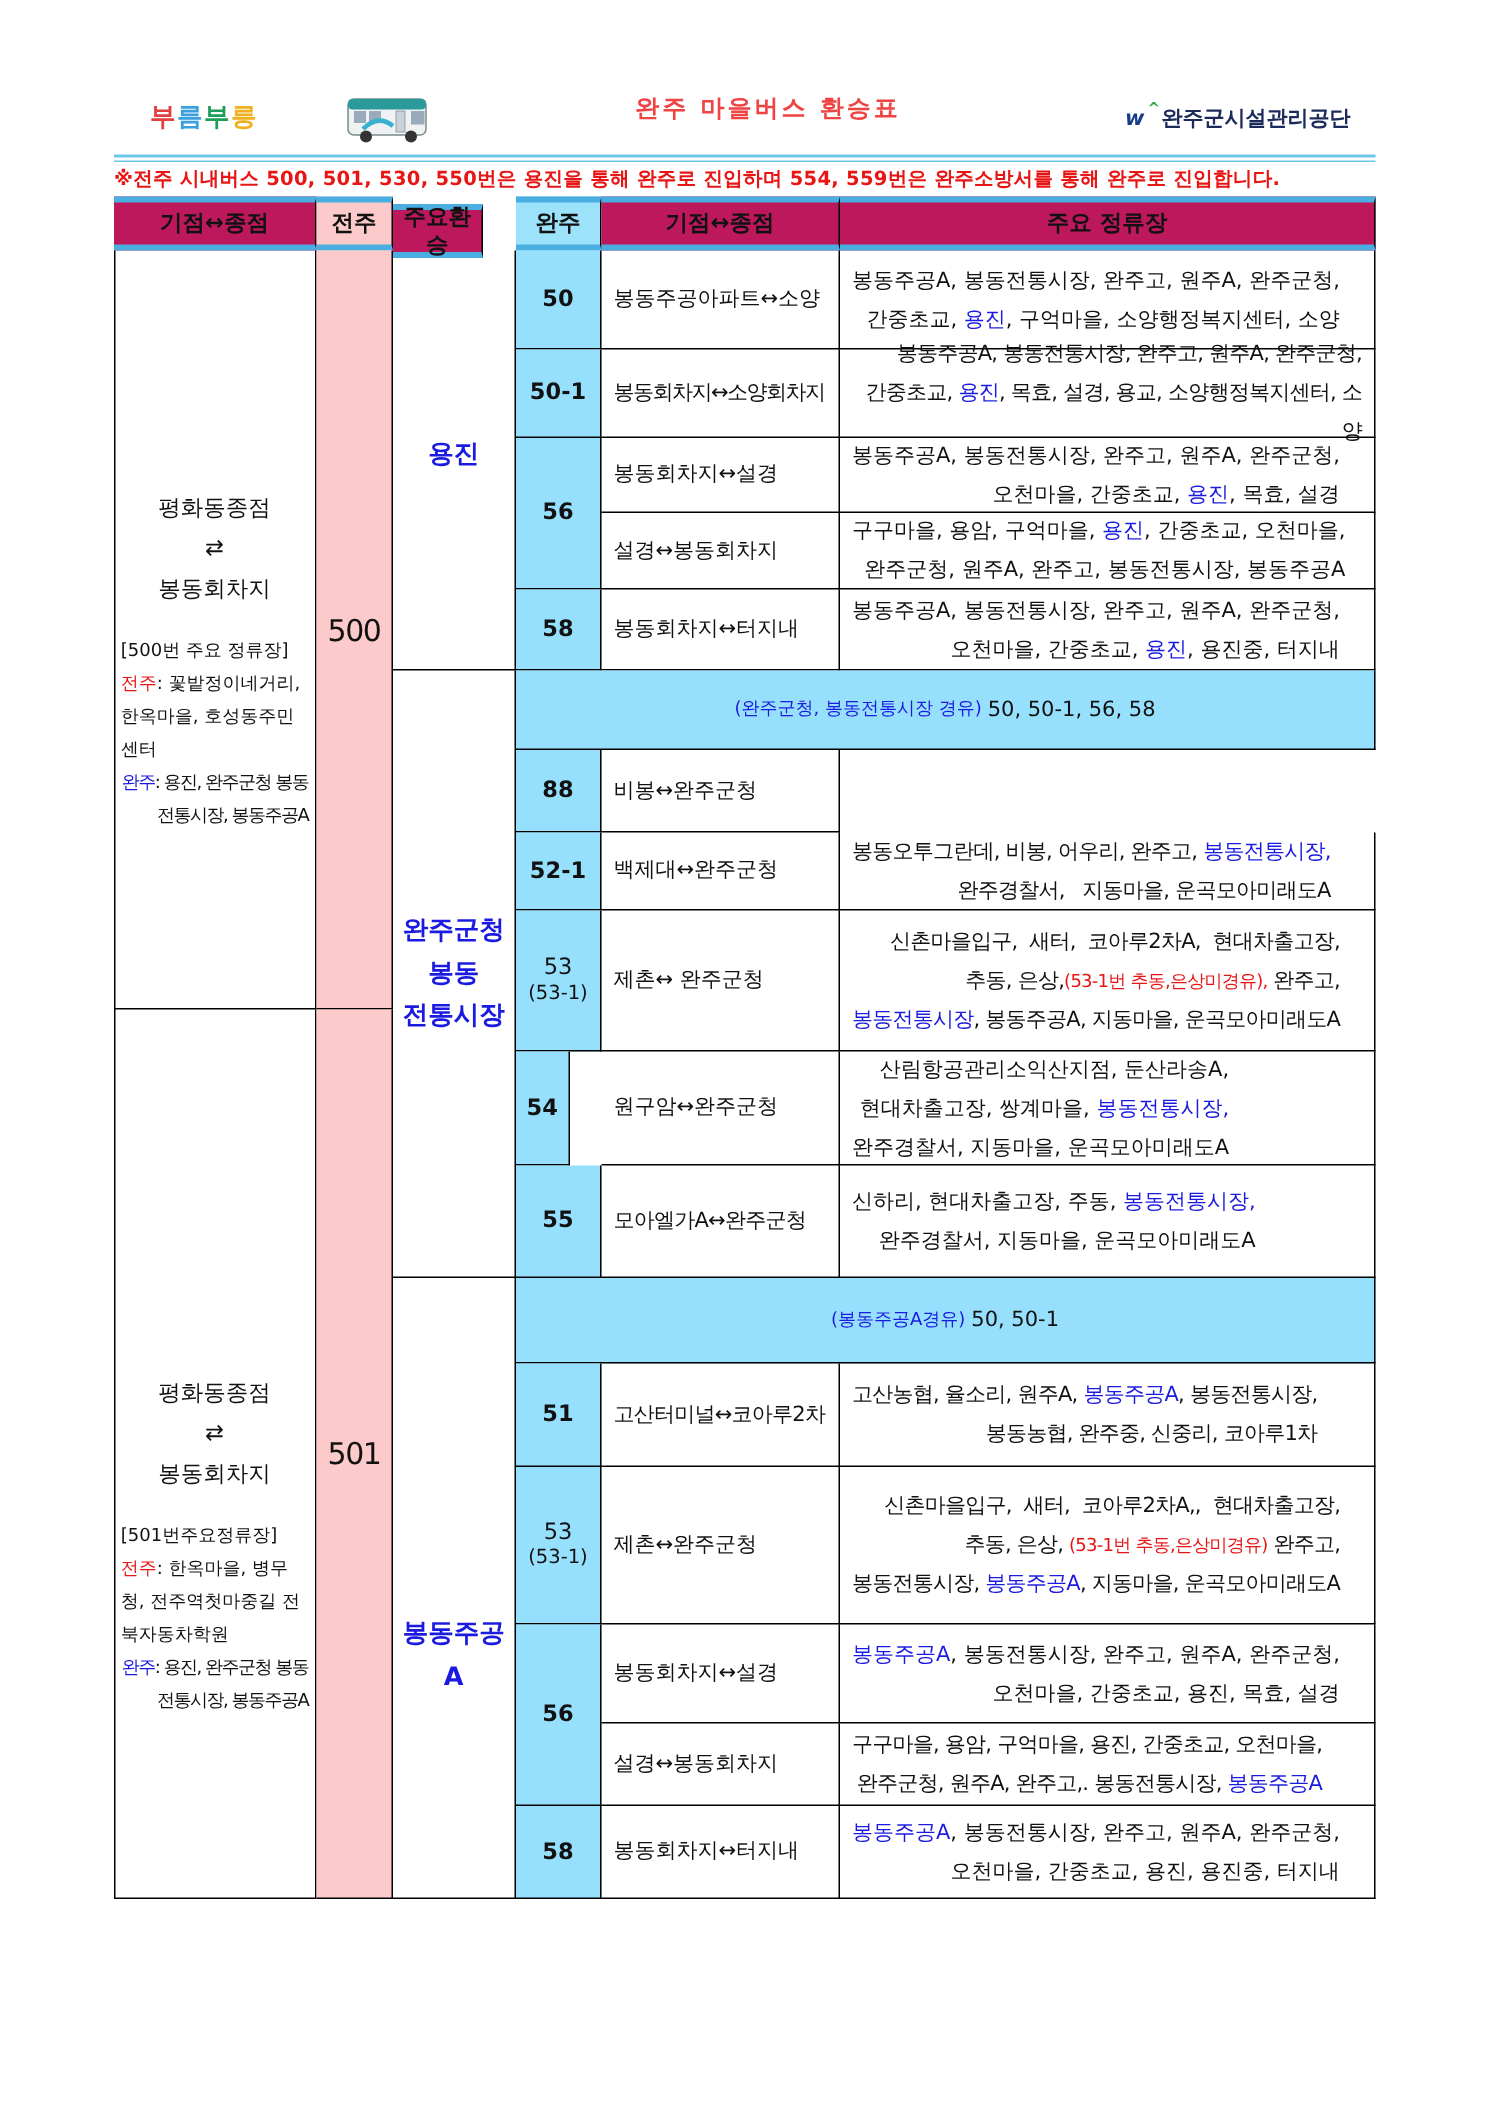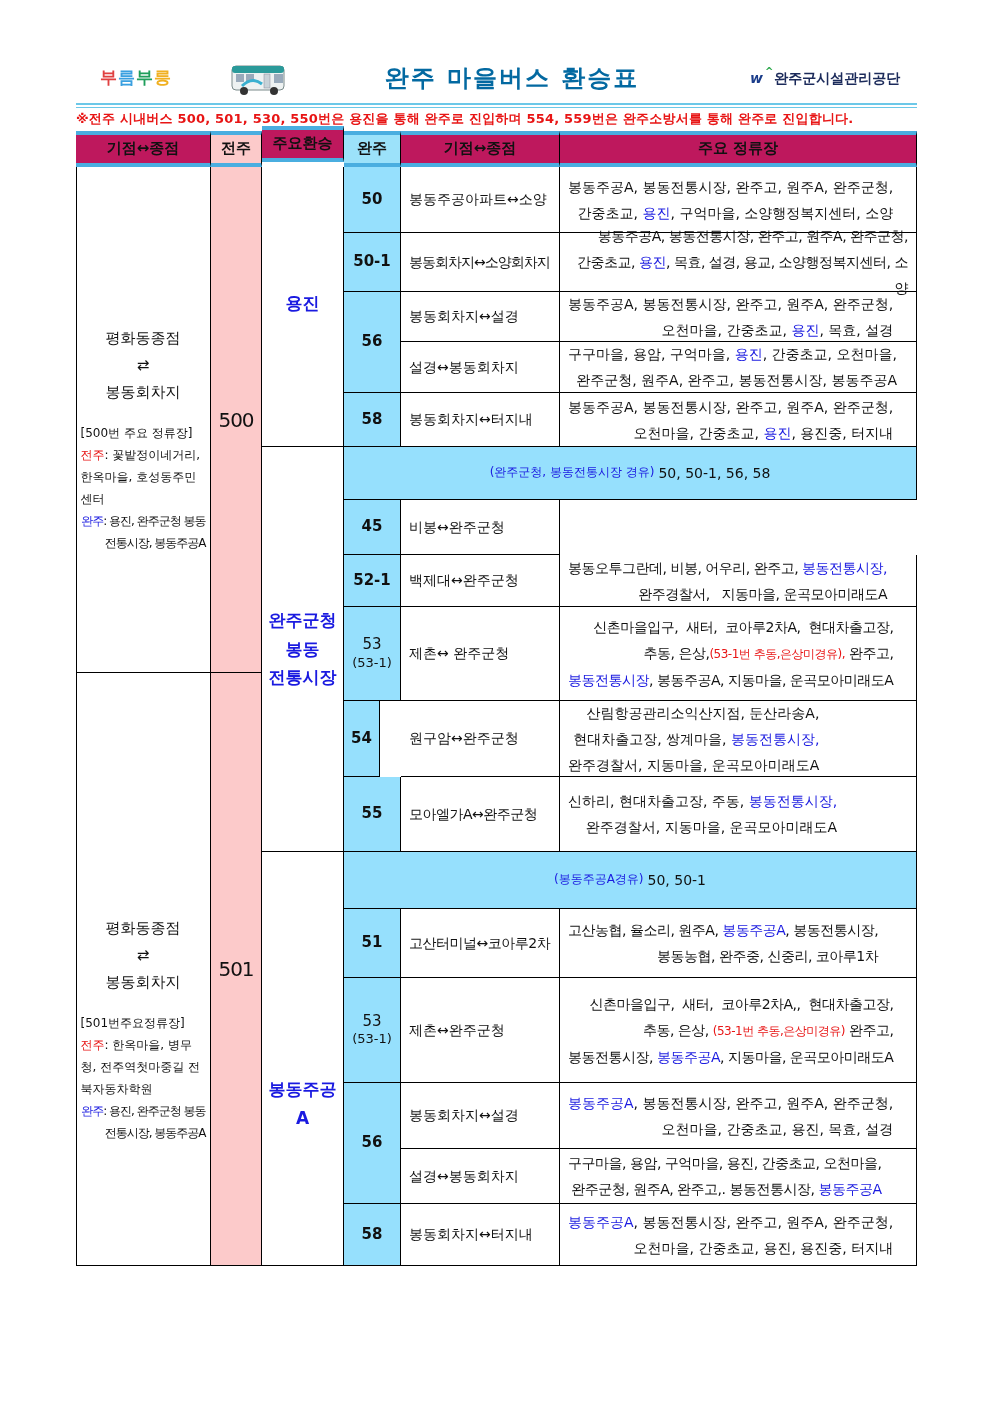--- a/index.html
+++ b/index.html
@@ -6,21 +6,21 @@
   body { width: 992px; height: 1403px; background: #ffffff; position: relative; font-family: "DejaVu Sans", "Liberation Sans", sans-serif; color: #111; overflow: hidden; }
   .abs { position: absolute; }
   
   .logo-text { left: 100px; top: 66px; font-size: 17px; font-weight: bold; letter-spacing: 1px; color: #8a8a8a; }
   .logo-text span { display: inline-block; }
   .logo-text .c1 { color: #e04040; }
   .logo-text .c2 { color: #3aa0e0; }
   .logo-text .c3 { color: #1e9e5a; }
   .logo-text .c4 { color: #f0b020; }
   .bus { left: 230px; top: 62px; width: 58px; height: 36px; }
-  .title { left: 0; width: 992px; top: 62px; text-align: center; font-size: 24px; font-weight: bold; letter-spacing: 2px; color: #0369a1; padding-left: 32px; }
+  .title { left: 0; width: 992px; top: 62px; text-align: center; font-size: 16px; font-weight: bold; letter-spacing: 2px; color: #ef4444; padding-left: 32px; }
   .org { left: 750px; top: 70px; font-size: 14px; font-weight: bold; color: #1b2a5a; }
   .org .w { color: #1a3c8a; font-style: italic; margin-right: 2px; }
   .org .m { color: #2aa84a; font-size: 10px; position: relative; top: -8px; margin-right: 1px; }
   .rule { left: 76px; width: 841px; height: 2px; background: #6cc8e8; }
   .notice { left: 76px; width: 841px; top: 110px; text-align: left; font-size: 13px; font-weight: bold; color: #e81515; letter-spacing: 0.2px; white-space: nowrap; }
   
   .cell { position: absolute; border-right: 1px solid #000; border-bottom: 1px solid #000; display: flex; align-items: center; justify-content: center; text-align: center; font-size: 14px; line-height: 1.3; }
   .hdr { background: #be185d; font-size: 15px; font-weight: bold; border-top: 4px solid #4aaee0; border-bottom: 4px solid #4aaee0; color: #111; }
   .hdr.pink { background: #fccaca; }
   .hdr.blue { background: #9ce2fa; }
@@ -65,21 +65,21 @@
 <div class="abs rule" style="top:103px;"></div>
 <div class="abs rule" style="top:107px;height:1px;"></div>
 <div class="abs notice">※전주 시내버스 500, 501, 530, 550번은 용진을 통해 완주로 진입하며 554, 559번은 완주소방서를 통해 완주로 진입합니다.</div>
 
 <div class="abs" style="left:0;top:0;width:992px;height:1403px;">
 
   <div class="abs" style="left:76px;top:135px;width:1px;height:1131px;background:#000;"></div>
 
   <div class="cell hdr" style="left:76px;top:131px;width:135px;height:36px;">기점↔종점</div>
   <div class="cell hdr pink" style="left:211px;top:131px;width:51px;height:36px;">전주</div>
-  <div class="cell hdr" style="left:262px;top:126px;width:82px;height:36px;">주요환승</div>
+  <div class="cell hdr" style="left:262px;top:136px;width:60px;height:36px;">주요환승</div>
   <div class="cell hdr blue" style="left:344px;top:131px;width:57px;height:36px;">완주</div>
   <div class="cell hdr" style="left:401px;top:131px;width:159px;height:36px;">기점↔종점</div>
   <div class="cell hdr" style="left:560px;top:131px;width:357px;height:36px;">주요 정류장</div>
 
   <div class="cell left-block" style="left:76px;top:167px;width:135px;height:506px;padding-top:40px;">
     <div>평화동종점</div>
     <div>⇄</div>
     <div>봉동회차지</div>
     <div class="left-notes">
       <div>[500번 주요 정류장]</div>
@@ -155,21 +155,21 @@
         <div>봉동주공A, 봉동전통시장, 완주고, 원주A, 완주군청,</div>
         <div><span>오천마을, 간중초교, </span><span class="blu">용진</span><span>, 용진중, 터지내</span></div>
       </div>
   </div>
 
   <div class="cell band" style="left:344px;top:447px;width:573px;height:53px;">
     <span class="blu">(완주군청, 봉동전통시장 경유)</span>
       <span>50, 50-1, 56, 58</span>
   </div>
 
-  <div class="cell num" style="left:344px;top:500px;width:57px;height:55px;">45</div>
+  <div class="cell num" style="left:344px;top:500px;width:57px;height:55px;">88</div>
   <div class="cell route" style="left:401px;top:500px;width:159px;height:55px;">비봉↔완주군청</div>
 
   <div class="cell num" style="left:344px;top:555px;width:57px;height:52px;">52-1</div>
   <div class="cell route" style="left:401px;top:555px;width:159px;height:52px;">백제대↔완주군청</div>
   <div class="cell stops" style="left:560px;top:555px;width:357px;height:52px;letter-spacing:-0.5px;">
     <div>
         <div><span>봉동오투그란데, 비봉, 어우리, 완주고, </span><span class="blu">봉동전통시장,</span></div>
         <div style="white-space:pre;">완주경찰서,   지동마을, 운곡모아미래도A</div>
       </div>
   </div>

